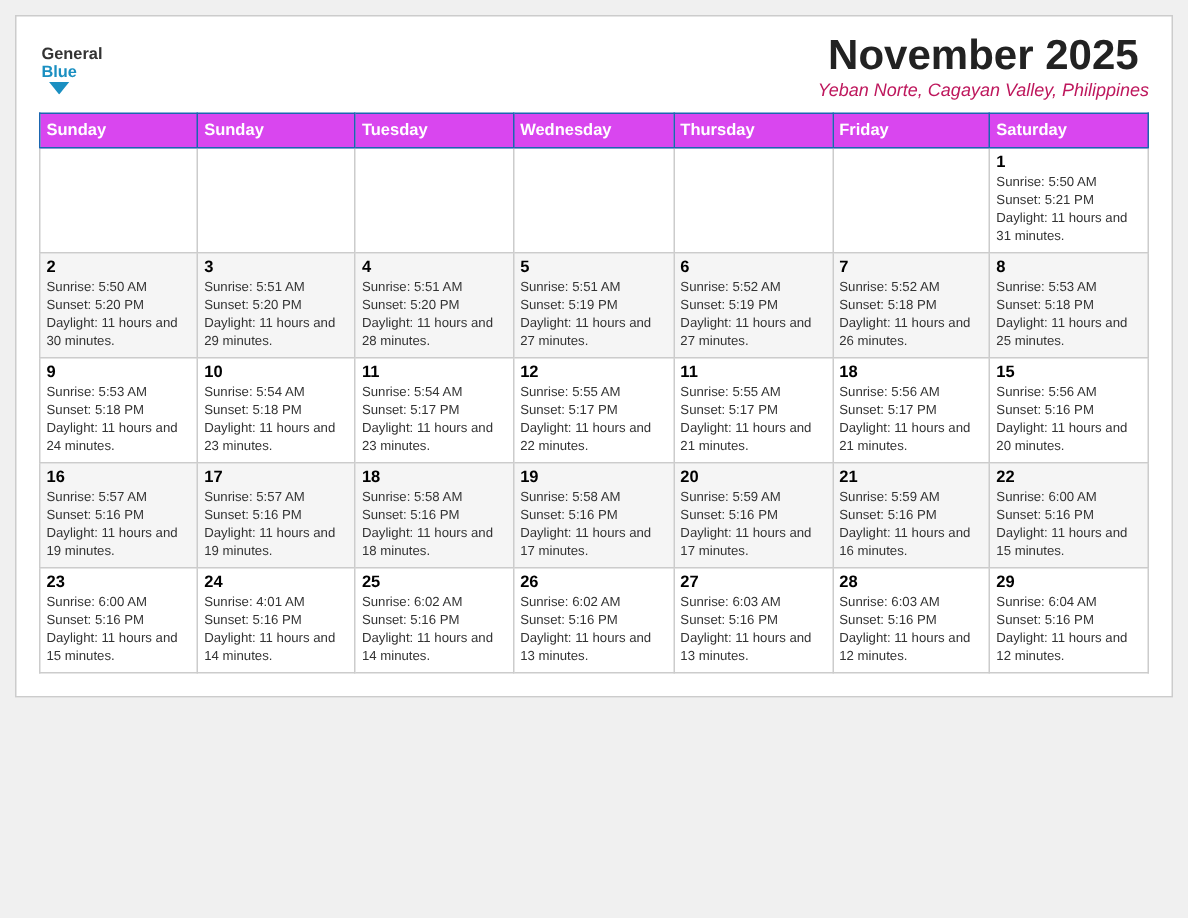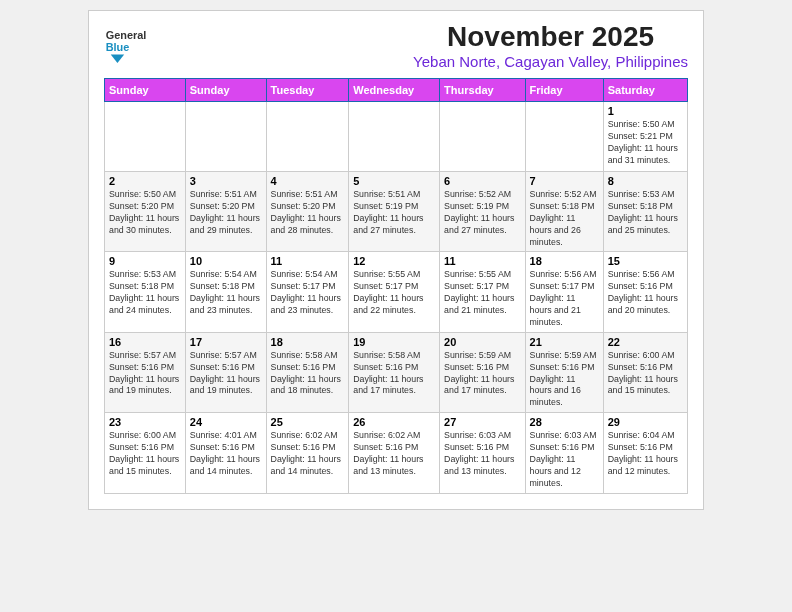--- a/index.html
+++ b/index.html
@@ -5,21 +5,21 @@
     * { box-sizing: border-box; margin: 0; padding: 0; }
     body {
       font-family: Arial, sans-serif;
       background: #f0f0f0;
       width: 792px;
       min-height: 612px;
       padding: 10px;
     }
     .page {
       background: white;
-      width: 616px;
+      width: 772px;
       margin: 0 auto;
       padding: 10px 15px 15px 15px;
       border: 1px solid #ccc;
     }
     .header {
       display: flex;
       justify-content: space-between;
       align-items: flex-start;
       margin-bottom: 8px;
     }
@@ -34,22 +34,23 @@
     }
     .title-area {
       text-align: center;
     }
     .month-title {
       font-size: 28px;
       font-weight: bold;
       color: #222;
     }
     .location-title {
-      font-size: 15px;
-      color: #6d28d9;
+      font-size: 12px;
+      color: #be185d;
+      font-style: italic;
     }
     table {
       width: 100%;
       border-collapse: collapse;
       font-size: 9.5px;
     }
     thead tr th {
       background-color: #d946ef;
       color: white;
       padding: 5px 4px;

